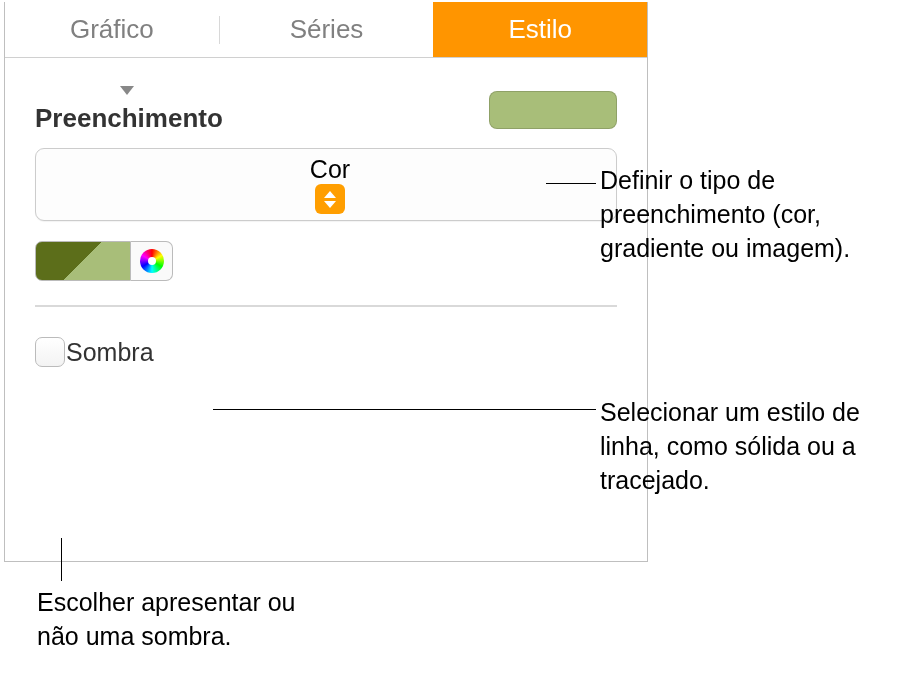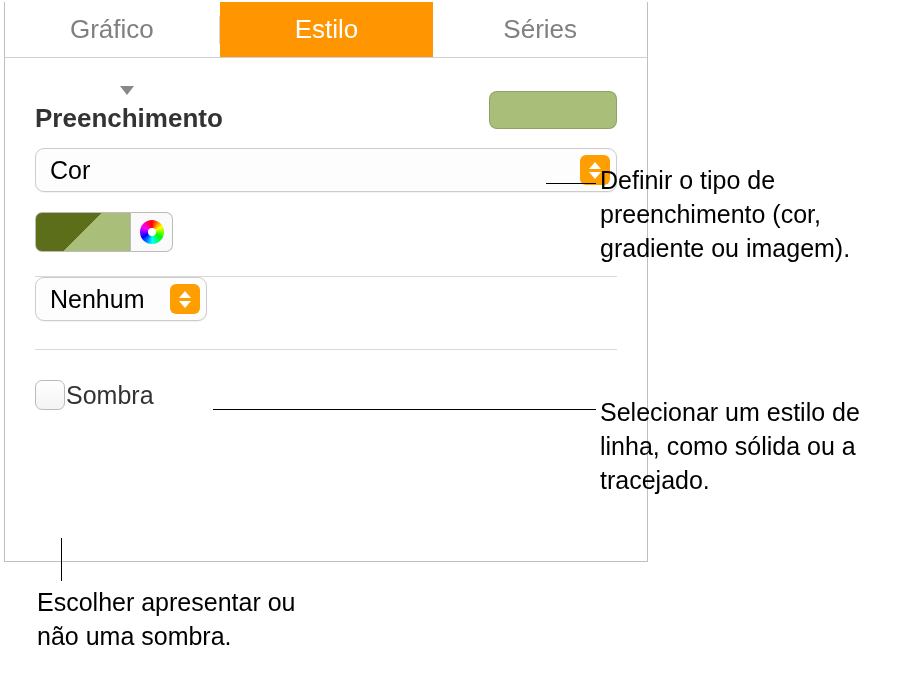--- a/index.html
+++ b/index.html
@@ -86,21 +86,21 @@
       display: flex;
       align-items: center;
       justify-content: space-between;
       border: 1px solid #ccc;
       border-radius: 9px;
       padding: 6px 6px 6px 14px;
       font-size: 25px;
       background: #fdfdfd;
       box-shadow: 0 1px 1px rgba(0,0,0,0.05);
     }
-    .select-full { width: 100%; }
+    .select-full { width: 100%; flex-direction: column; }
     .select-narrow { width: 172px; }
     .stepper-btn {
       width: 30px;
       height: 30px;
       background: #ff9e00;
       border-radius: 6px;
       position: relative;
       display: flex;
       flex-direction: column;
       justify-content: center;
@@ -202,25 +202,25 @@
   </style>
 </head>
 <body>
 
 <div class="panel">
   <div class="tabs">
     <div class="tab">
       <span>Gráfico</span>
     </div>
     <div class="tab-sep"></div>
+    <div class="tab">
+      <span>Séries</span>
+    </div>
     <div class="tab active">
       <span>Estilo</span>
-    </div>
-    <div class="tab">
-      <span>Séries</span>
     </div>
   </div>
 
   <div class="section">
     <div class="section-header">
       <div class="section-title-wrap">
         <div class="chevron"></div>
         <span class="section-title">Preenchimento</span>
       </div>
       <div class="color-well"></div>
@@ -237,27 +237,20 @@
     <div class="color-row">
       <div class="swatch"></div>
       <div class="color-wheel-btn">
         <div class="color-wheel"></div>
       </div>
     </div>
 
     <div class="divider"></div>
 
 
-    <div class="select select-narrow" style="margin-bottom:28px;">
-      <span>Nenhum</span>
-      <div class="stepper-btn">
-        <div class="tri-up"></div>
-        <div class="tri-down"></div>
-      </div>
-    </div>
 
     <div class="divider"></div>
 
     <div class="checkbox-row">
       <div class="checkbox"></div>
       <span class="checkbox-label">Sombra</span>
     </div>
   </div>
 </div>
 

